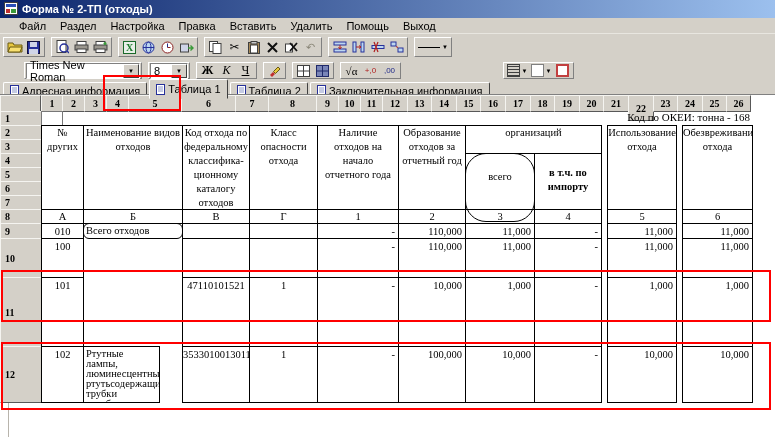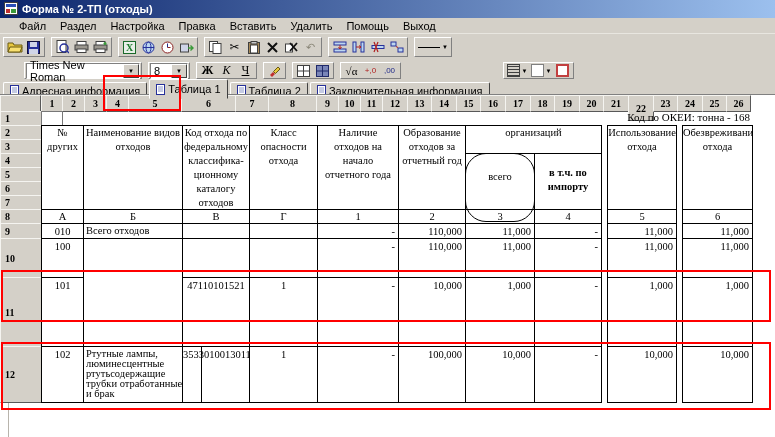--- a/index.html
+++ b/index.html
@@ -422,21 +422,21 @@
         <div class="tc" style="left: 42px; top: 84px; width: 100px; height: 15px; text-align: center; line-height: 13px;">Б</div>
         <div class="tc" style="left: 141px; top: 84px; width: 68px; height: 15px; text-align: center; line-height: 13px;">В</div>
         <div class="tc" style="left: 208px; top: 84px; width: 69px; height: 15px; text-align: center; line-height: 13px;">Г</div>
         <div class="tc" style="left: 276px; top: 84px; width: 82px; height: 15px; text-align: center; line-height: 13px;">1</div>
         <div class="tc" style="left: 357px; top: 84px; width: 68px; height: 15px; text-align: center; line-height: 13px;">2</div>
         <div class="tc" style="left: 424px; top: 84px; width: 70px; height: 15px; text-align: center; line-height: 13px;">3</div>
         <div class="tc" style="left: 493px; top: 84px; width: 68px; height: 15px; text-align: center; line-height: 13px;">4</div>
         <div class="tc" style="left: 566px; top: 84px; width: 70px; height: 15px; text-align: center; line-height: 13px;">5</div>
         <div class="tc" style="left: 641px; top: 84px; width: 71px; height: 15px; text-align: center; line-height: 13px;">6</div>
         <div class="tc" style="left: 0px; top: 98px; width: 43px; height: 16px; text-align: center; padding-top: 2px;">010</div>
-        <div class="tc" style="left: 42px; top: 98px; width: 100px; height: 16px; text-align: left; padding: 2px 2px 0px;">
+        <div class="tc" style="left: 42px; top: 98px; width: 100px; height: 16px; text-align: left; padding: 2px 2px 0px; border-radius: 6px;">
           <div class="ln">Всего отходов</div>
         </div>
         <div class="tc" style="left: 141px; top: 98px; width: 68px; height: 16px; text-align: center; padding-top: 2px;"></div>
         <div class="tc" style="left: 208px; top: 98px; width: 69px; height: 16px; text-align: center; padding-top: 2px;"></div>
         <div class="tc" style="left: 276px; top: 98px; width: 82px; height: 16px; text-align: right; padding-right: 3px; padding-top: 2px;">-</div>
         <div class="tc" style="left: 357px; top: 98px; width: 68px; height: 16px; text-align: right; padding-right: 3px; padding-top: 2px;">110,000</div>
         <div class="tc" style="left: 424px; top: 98px; width: 70px; height: 16px; text-align: right; padding-right: 3px; padding-top: 2px;">11,000</div>
         <div class="tc" style="left: 493px; top: 98px; width: 68px; height: 16px; text-align: right; padding-right: 3px; padding-top: 2px;">-</div>
         <div class="tc" style="left: 566px; top: 98px; width: 70px; height: 16px; text-align: right; padding-right: 3px; padding-top: 2px;">11,000</div>
         <div class="tc" style="left: 641px; top: 98px; width: 71px; height: 16px; text-align: right; padding-right: 3px; padding-top: 2px;">11,000</div>
@@ -452,21 +452,21 @@
         <div class="tc" style="left: 0px; top: 152px; width: 43px; height: 70px; text-align: center; padding-top: 2px;">101</div>
         <div class="tc" style="left: 141px; top: 152px; width: 68px; height: 70px; text-align: center; padding-top: 2px;">47110101521</div>
         <div class="tc" style="left: 208px; top: 152px; width: 69px; height: 70px; text-align: center; padding-top: 2px;">1</div>
         <div class="tc" style="left: 276px; top: 152px; width: 82px; height: 70px; text-align: right; padding-right: 3px; padding-top: 2px;">-</div>
         <div class="tc" style="left: 357px; top: 152px; width: 68px; height: 70px; text-align: right; padding-right: 3px; padding-top: 2px;">10,000</div>
         <div class="tc" style="left: 424px; top: 152px; width: 70px; height: 70px; text-align: right; padding-right: 3px; padding-top: 2px;">1,000</div>
         <div class="tc" style="left: 493px; top: 152px; width: 68px; height: 70px; text-align: right; padding-right: 3px; padding-top: 2px;">-</div>
         <div class="tc" style="left: 566px; top: 152px; width: 70px; height: 70px; text-align: right; padding-right: 3px; padding-top: 2px;">1,000</div>
         <div class="tc" style="left: 641px; top: 152px; width: 71px; height: 70px; text-align: right; padding-right: 3px; padding-top: 2px;">1,000</div>
         <div class="tc" style="left: 0px; top: 221px; width: 43px; height: 57px; text-align: center; padding-top: 2px;">102</div>
-        <div class="tc" style="left: 42px; top: 221px; width: 119px; height: 57px; text-align: left; padding: 2px 2px 0px;">
+        <div class="tc" style="left: 42px; top: 221px; width: 77px; height: 57px; text-align: left; padding: 2px 2px 0px;">
           <div class="ln">Ртутные лампы,</div>
           <div class="ln">люминесцентные</div>
           <div class="ln">ртутьсодержащие</div>
           <div class="ln">трубки отработанные</div>
           <div class="ln">и брак</div>
         </div>
         <div class="tc" style="left: 141px; top: 221px; width: 68px; height: 57px; text-align: center; padding-top: 2px;">3533010013011</div>
         <div class="tc" style="left: 208px; top: 221px; width: 69px; height: 57px; text-align: center; padding-top: 2px;">1</div>
         <div class="tc" style="left: 276px; top: 221px; width: 82px; height: 57px; text-align: right; padding-right: 3px; padding-top: 2px;">-</div>
         <div class="tc" style="left: 357px; top: 221px; width: 68px; height: 57px; text-align: right; padding-right: 3px; padding-top: 2px;">100,000</div>

